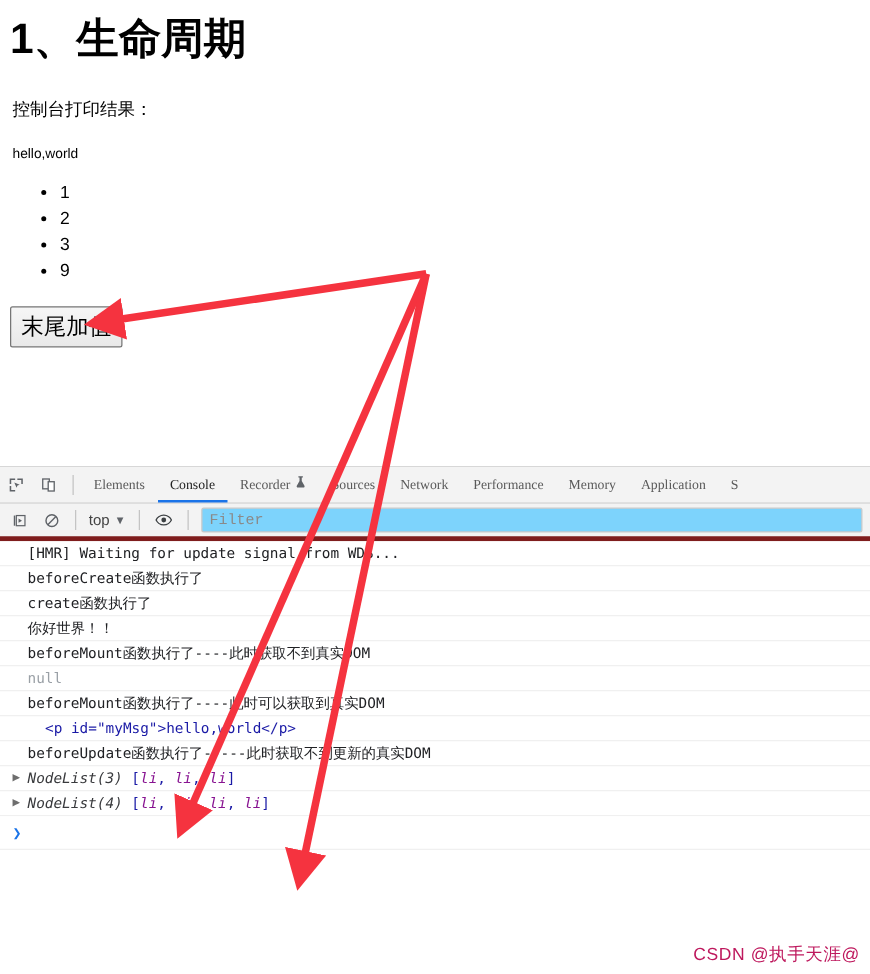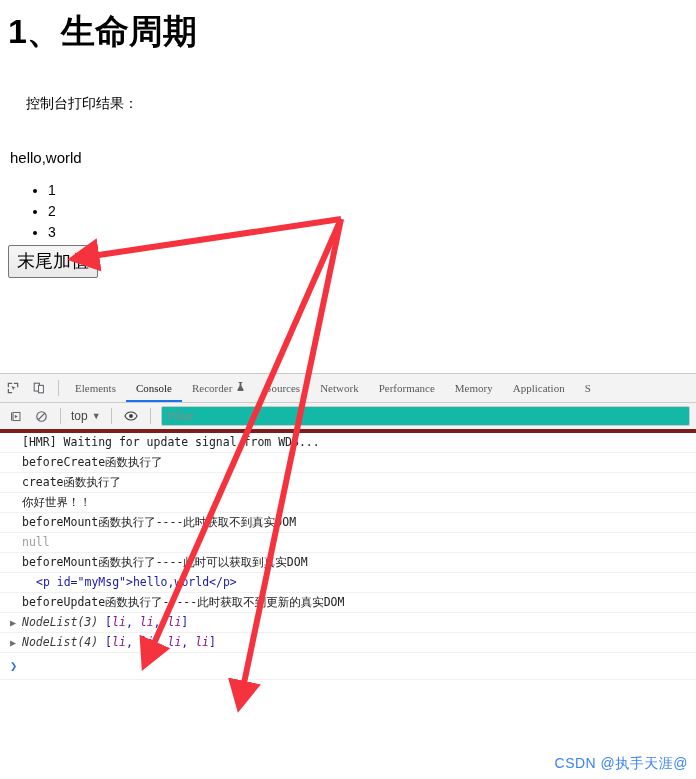--- a/index.html
+++ b/index.html
@@ -29,30 +29,30 @@
     margin: 0;
     padding: 12px 0 0 8px;
     font-size: 34px;
     line-height: 1.15;
     font-weight: bold;
     color: #000000;
     letter-spacing: 0px;
   }
 
   #page-subtitle {
-    margin: 16px;
+    margin: 0;
     padding: 28px 0 0 10px;
     font-size: 14px;
     color: #000000;
   }
 
   #hello-msg {
     margin: 0;
     padding: 20px 0 0 10px;
-    font-size: 15px;
+    font-size: 11px;
     color: #000000;
   }
 
   #num-list {
     margin: 14px 0 0 0;
     padding: 0 0 0 48px;
     list-style-type: disc;
   }
   #num-list li {
     font-size: 14px;
@@ -153,23 +153,23 @@
     display: inline-flex;
     align-items: center;
     gap: 4px;
   }
   #filter-input {
     flex: 1 1 auto;
     height: 18px;
     margin: 0 6px 0 4px;
     border: 1px solid #c9c9c9;
     border-radius: 2px;
-    background: #14b8a6;
+    background: #7dd3fc;
     font-size: 12px;
-    font-family: Liberation Serif, serif;
+    font-family: Liberation Mono, monospace;
     color: #333333;
     padding: 0 6px;
     outline: none;
   }
   #filter-input::placeholder { color: #8a8a8a; }
 
   
   #console-list {
     position: relative;
     background: #ffffff;
@@ -214,21 +214,21 @@
     background: #ffffff;
     border-bottom: 1px solid #f0f0f0;
   }
 
   
   #watermark {
     position: absolute;
     right: 8px;
     bottom: 6px;
     font-size: 14px;
-    color: #3b82f6;
+    color: #be185d;
     font-family: "Liberation Sans", "DejaVu Sans", sans-serif;
     letter-spacing: 0.5px;
   }
 
   
   #annotations {
     position: absolute;
     left: 0; top: 0;
     width: 696px; height: 779px;
     pointer-events: none;

